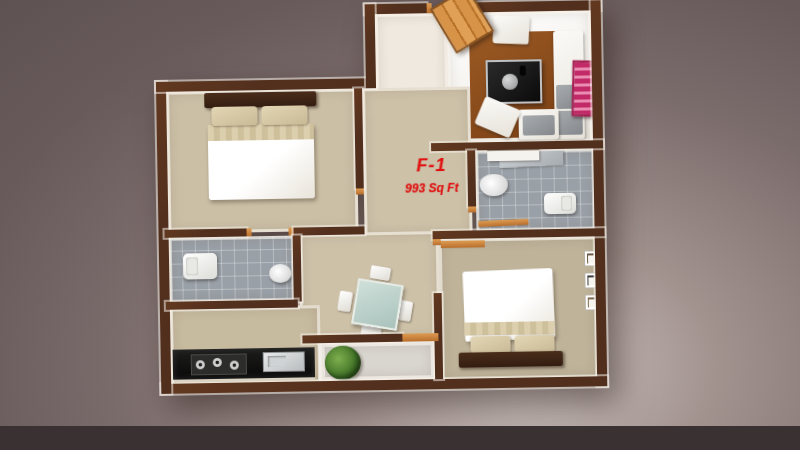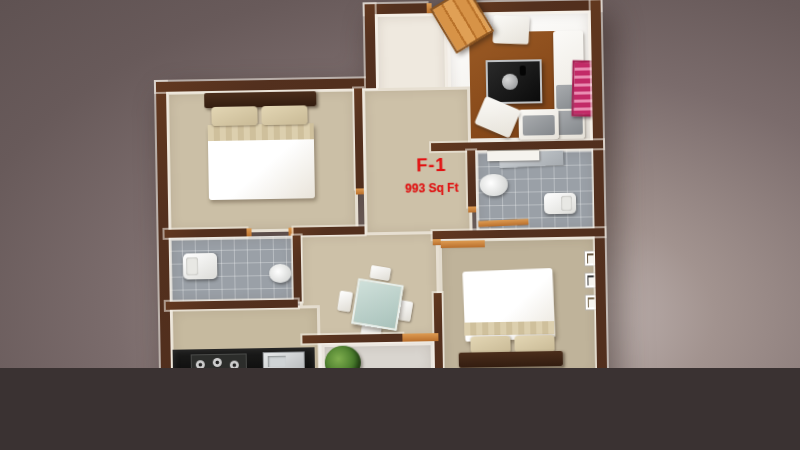--- a/index.html
+++ b/index.html
@@ -1,17 +1,17 @@
 <!DOCTYPE html>
 <html><head>
 <meta charset="utf-8">
 <style>
   html,body{margin:0;padding:0;background:#3a3232;font-family:"Liberation Sans",sans-serif;}
-  .stage{position:relative;width:800px;height:368px;overflow:hidden;
-    background:radial-gradient(ellipse at 66% 86%, #cdc3c1 0%, #a2938f 25%, #7b6c6c 55%, #685a5a 78%, #5f5252 100%);}
+  .stage{position:relative;width:800px;height:426px;overflow:hidden;
+    background:radial-gradient(ellipse at 66% 86%, #cdc3c1 0%, #a2938f 25%, #7b6c6c 55%, #685a5a 78%, #5f5252 100%);font-style:italic;}
   .building{position:absolute;left:150px;top:4px;width:470px;height:392px;
     transform:rotate(-1deg);filter:drop-shadow(10px 14px 16px rgba(35,22,18,.5));}
   .abs{position:absolute;}
   .floor{position:absolute;box-shadow:inset 0 0 0 3px rgba(250,246,238,.65), inset 0 0 14px rgba(60,40,25,.18);}
   .tiles{background-color:#9aa0a7;
     background-image:repeating-linear-gradient(0deg, rgba(255,255,255,.3) 0 1px, transparent 1px 13px),
                      repeating-linear-gradient(90deg, rgba(255,255,255,.3) 0 1px, transparent 1px 13px);}
   .w{position:absolute;background:linear-gradient(135deg,#62381f 0%,#53301e 45%,#45261542 140%);
      background-color:#53301e;box-shadow:0 0 0 2px rgba(245,240,232,.55);}
   .wood{position:absolute;background:linear-gradient(180deg,#dd9b52,#b96f2c);box-shadow:0 0 1px rgba(60,30,10,.6);}

